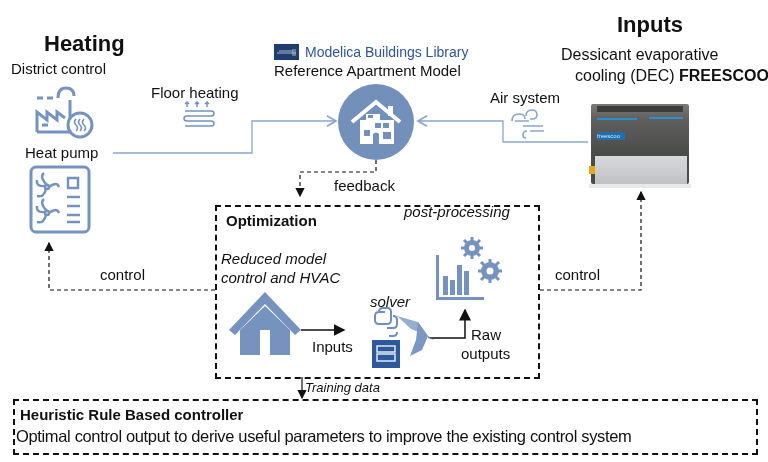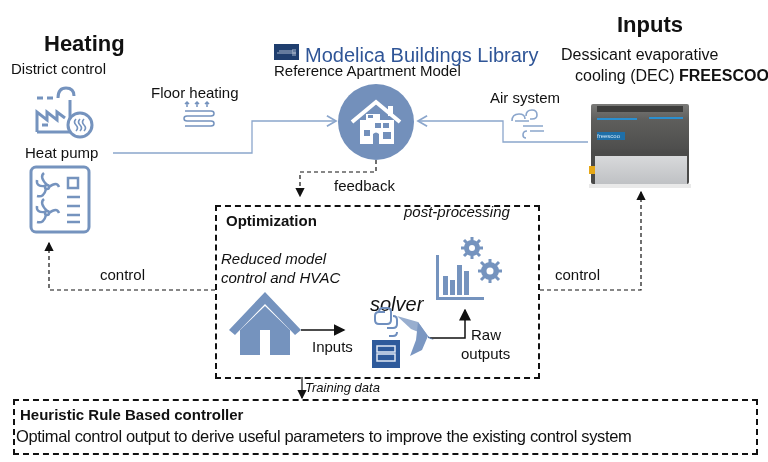--- a/index.html
+++ b/index.html
@@ -82,21 +82,21 @@
 </svg>
 
 <div class="abs lbl15" style="left:151px;top:84px;">Floor heating</div>
 <div class="abs lbl15" style="left:25px;top:144px;">Heat pump</div>
 
 <div class="abs" style="left:274px;top:44px;width:25px;height:16px;background:#1F3E6E;">
   <svg width="25" height="16" style="position:absolute;left:0;top:0;">
     <path d="M3,9 h19 M5,7 h14 M19,5 v7 M21,5 v7" stroke="#cfd8e6" stroke-width="0.8" fill="none"></path>
   </svg>
 </div>
-<div class="abs" style="left:305px;top:44px;font-size:20px;color:#2F5597;white-space:nowrap;">Modelica Buildings Library</div>
+<div class="abs" style="left:305px;top:44px;font-size:14px;color:#2F5597;white-space:nowrap;">Modelica Buildings Library</div>
 <div class="abs lbl15" style="left:274px;top:62px;">Reference Apartment Model</div>
 
 <div class="abs" style="left:338px;top:84px;width:76px;height:76px;border-radius:50%;background:#7390BB;">
   <svg width="76" height="76">
     <path d="M14,38 L38,18 L62,38" fill="none" stroke="#fff" stroke-width="4"></path>
     <rect x="50" y="22" width="5" height="10" fill="#fff"></rect>
     <rect x="22" y="36" width="34" height="24" fill="#fff"></rect>
     <rect x="28" y="30" width="14" height="6" fill="#fff"></rect>
     <rect x="30" y="31" width="5" height="3" fill="#7390BB"></rect>
     <rect x="37" y="39" width="6" height="5" fill="#7390BB"></rect>
@@ -125,21 +125,21 @@
 </div>
 
 <div class="abs lbl15" style="left:100px;top:266px;">control</div>
 <div class="abs lbl15" style="left:555px;top:266px;">control</div>
 
 <div class="dashbox" style="left:215px;top:205px;width:321px;height:170px;"></div>
 <div class="abs b" style="left:226px;top:212px;font-size:15px;">Optimization</div>
 <div class="abs it" style="left:404px;top:203px;font-size:15px;white-space:nowrap;">post-processing</div>
 <div class="abs it" style="left:221px;top:250px;font-size:15px;white-space:nowrap;">Reduced model</div>
 <div class="abs it" style="left:221px;top:269px;font-size:15px;white-space:nowrap;">control and HVAC</div>
-<div class="abs it" style="left:370px;top:293px;font-size:20px;">solver</div>
+<div class="abs it" style="left:370px;top:293px;font-size:15px;">solver</div>
 <div class="abs" style="left:312px;top:338px;font-size:15px;">Inputs</div>
 <div class="abs" style="left:471px;top:326px;font-size:15px;">Raw</div>
 <div class="abs" style="left:461px;top:345px;font-size:15px;">outputs</div>
 
 <svg width="768" height="462" style="pointer-events:none;">
 
   <g fill="#7593BE">
     <path d="M229,330 L265,292 L301,330 L295,335 L265,304 L235,335 Z"></path>
     <path d="M240,330 L265,306 L290,330 V355 H240 Z"></path>
     <rect x="260" y="330" width="10" height="25" fill="#fff"></rect>

